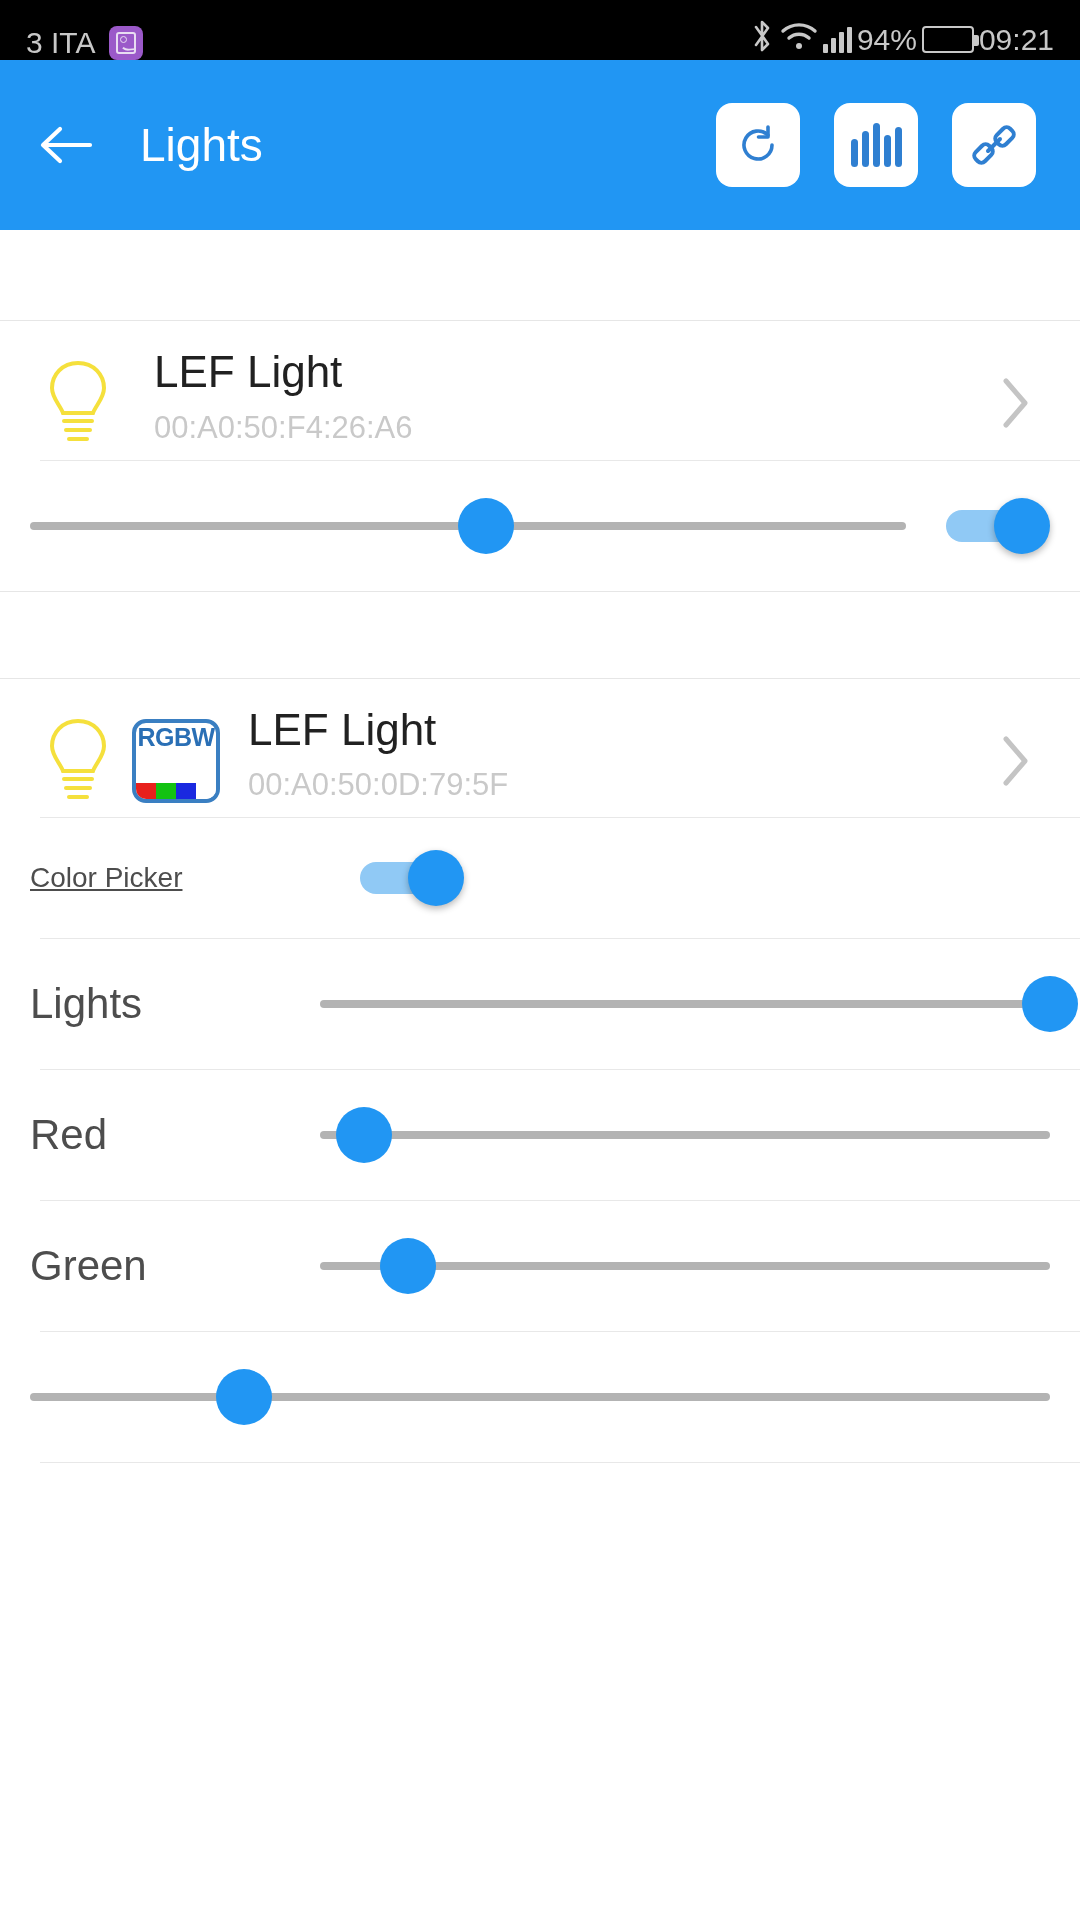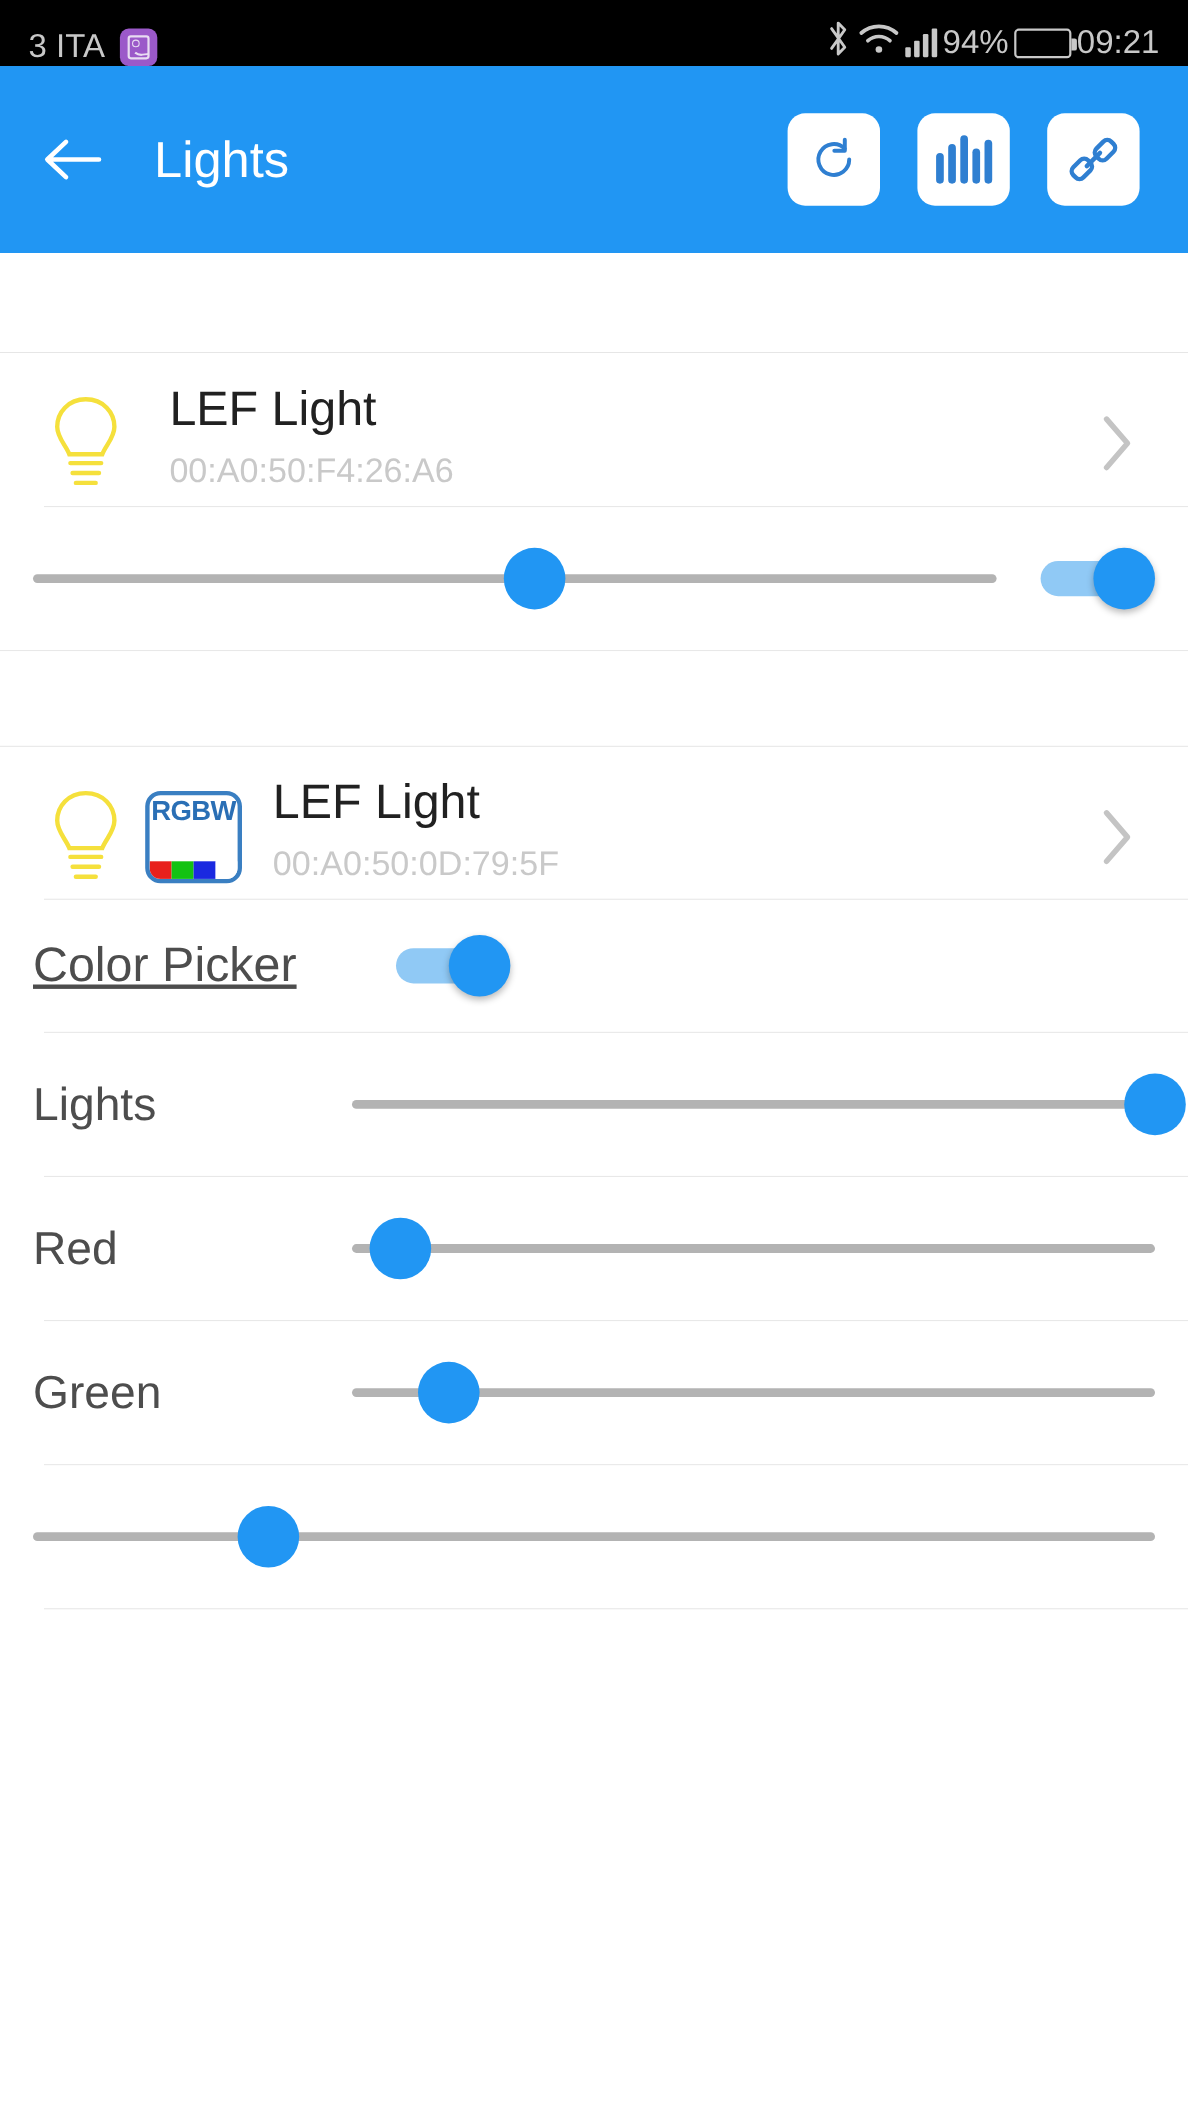--- a/index.html
+++ b/index.html
@@ -104,21 +104,21 @@
     position:absolute; left:0; top:7px; width:84px; height:32px;
     border-radius:16px; background:#90c9f5;
   }
   .toggle .thumb{
     position:absolute; right:0; top:0; width:56px;height:56px;
     margin-top:-5px; border-radius:50%; background:#2196f3;
     box-shadow:0 3px 7px rgba(0,0,0,0.28);
   }
 
   .row-flex{ display:flex; align-items:center; padding:0 30px; height:120px;}
-  .cp-label{ font-size:44px; color:#4d4d4d; text-decoration:underline; width:330px;}
+  .cp-label{ font-size:28px; color:#4d4d4d; text-decoration:underline; width:330px;}
 
   
   .navbar{
     height:110px; background:#000; display:flex; align-items:center;
     justify-content:space-around;
   }
   .nav-btn{ width:120px;height:110px;display:flex;align-items:center;justify-content:center;cursor:pointer;}
 </style>
 </head>
 <body>

